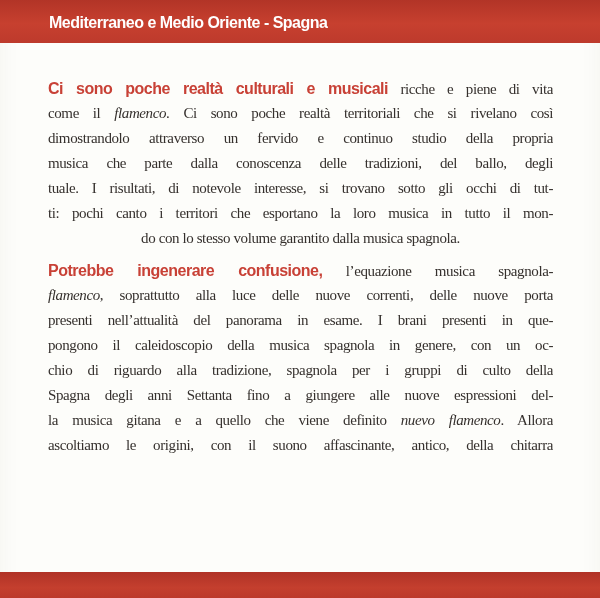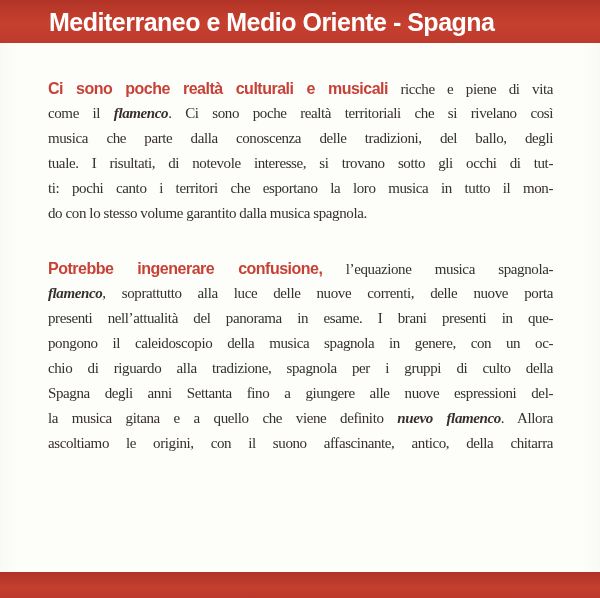--- a/index.html
+++ b/index.html
@@ -22,55 +22,55 @@
     top:0;left:0;right:0;
     height:43px;
     background:linear-gradient(180deg,#b23427 0%,#c7402f 55%,#bd3a2c 100%);
     display:flex;
     align-items:center;
     padding:2px 0 0 49px;
   }
   .header-title{
     font-family:"Liberation Sans", sans-serif;
     font-weight:bold;
-    font-size:25px;
+    font-size:16px;
     letter-spacing:-0.5px;
     color:#ffffff;
   }
   .content{
     position:absolute;
     top:43px;left:0;right:0;bottom:26px;
     padding:33px 47px 0 48px;
     border-radius:32px;
   }
   .paragraph{margin:0;}
-  .paragraph + .paragraph{margin-top:30px;}
+  .paragraph + .paragraph{margin-top:7px;}
   .line{
     height:25px;
     line-height:25px;
     overflow:hidden;
     font-size:15px;
     letter-spacing:-0.4px;
     color:var(--text);
-    text-align:left;
+    text-align:center;
     white-space:normal;
   }
   .line.justify{
     text-align:justify;
     text-align-last:justify;
   }
   .line.justify::after{
     content:"";
     display:inline-block;
     width:100%;
     height:0;
     vertical-align:top;
   }
   .seg-normal{font-style:normal;}
-  .seg-italic{font-style:italic;font-weight:bold;}
+  .seg-italic{font-style:italic;}
   .seg-lead{
     font-family:"Liberation Sans", sans-serif;
     font-weight:bold;
     font-style:normal;
     font-size:16px;
     letter-spacing:-0.5px;
     color:var(--lead-red);
   }
   .footer-bar{
     position:absolute;
@@ -83,20 +83,21 @@
 <body>
 
 <div class="header-bar">
   <span class="header-title">Mediterraneo e Medio Oriente - Spagna</span>
 </div>
 
 <div class="content">
     <div class="paragraph">
       <div class="line justify"><span class="seg-lead">Ci sono poche realtà culturali e musicali</span><span class="seg-normal"> ricche e piene di vita</span></div>
       <div class="line justify"><span class="seg-normal">come il </span><span class="seg-italic">flamenco</span><span class="seg-normal">. Ci sono poche realtà territoriali che si rivelano così</span></div>
+      <div class="line justify"><span class="seg-normal">dimostrandolo attraverso un fervido e continuo studio della propria</span></div>
       <div class="line justify"><span class="seg-normal">musica che parte dalla conoscenza delle tradizioni, del ballo, degli</span></div>
       <div class="line justify"><span class="seg-normal">tuale. I risultati, di notevole interesse, si trovano sotto gli occhi di tut-</span></div>
       <div class="line justify"><span class="seg-normal">ti: pochi canto i territori che esportano la loro musica in tutto il mon-</span></div>
       <div class="line"><span class="seg-normal">do con lo stesso volume garantito dalla musica spagnola.</span></div>
     </div>
     <div class="paragraph">
       <div class="line justify"><span class="seg-lead">Potrebbe ingenerare confusione,</span><span class="seg-normal"> l’equazione musica spagnola-</span></div>
       <div class="line justify"><span class="seg-italic">flamenco</span><span class="seg-normal">, soprattutto alla luce delle nuove correnti, delle nuove porta</span></div>
       <div class="line justify"><span class="seg-normal">presenti nell’attualità del panorama in esame. I brani presenti in que-</span></div>
       <div class="line justify"><span class="seg-normal">pongono il caleidoscopio della musica spagnola in genere, con un oc-</span></div>

